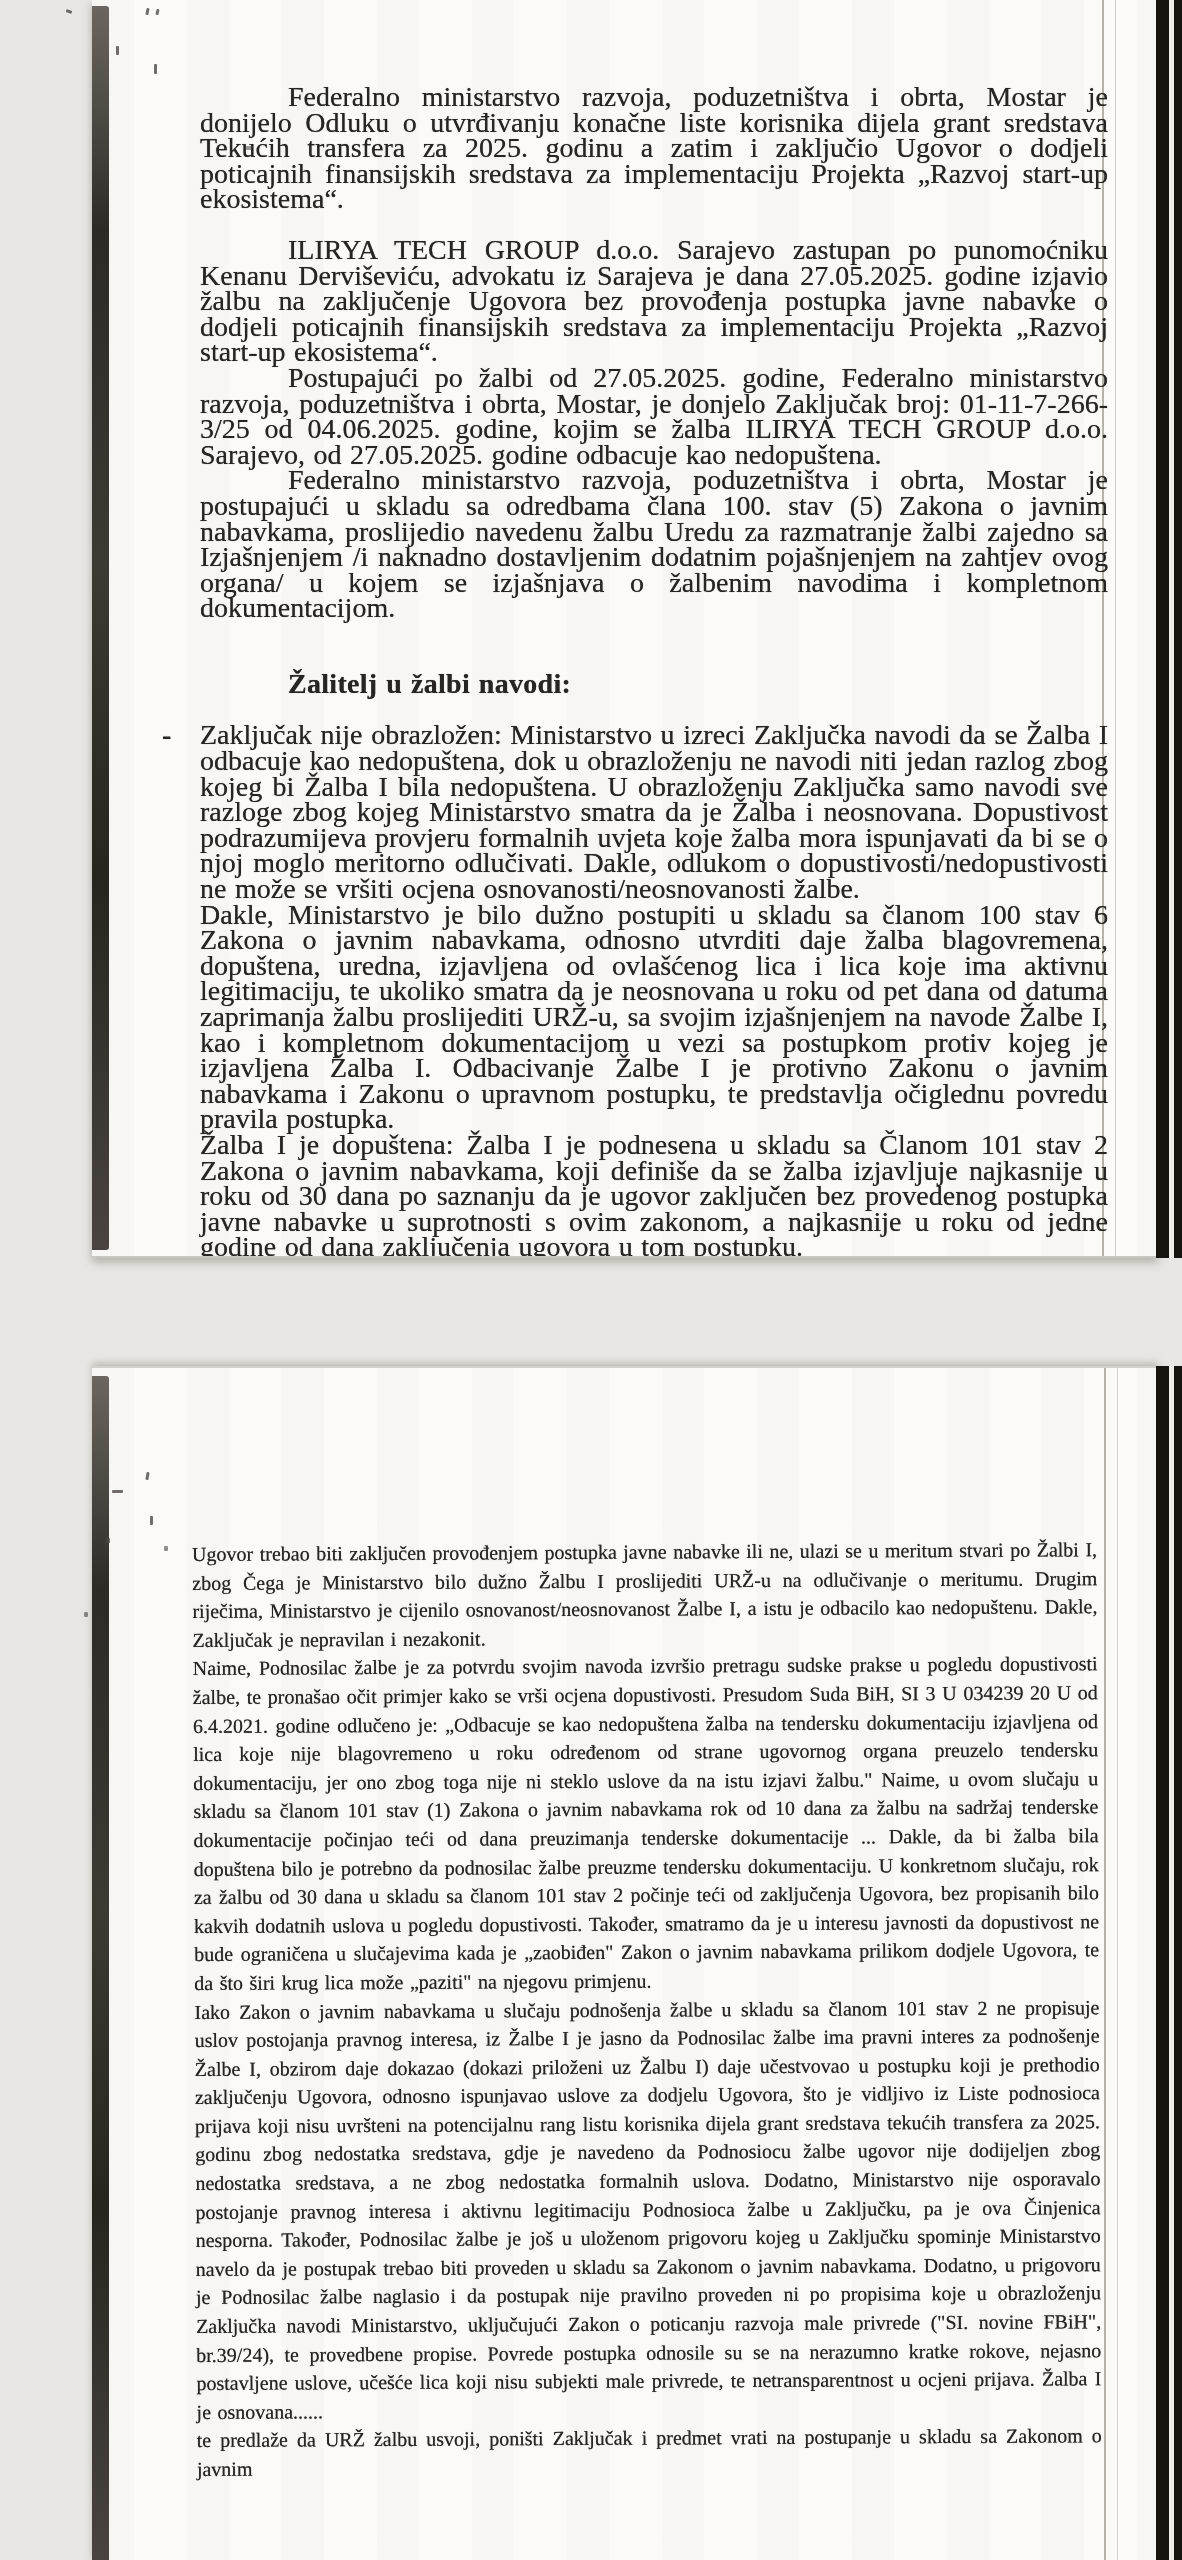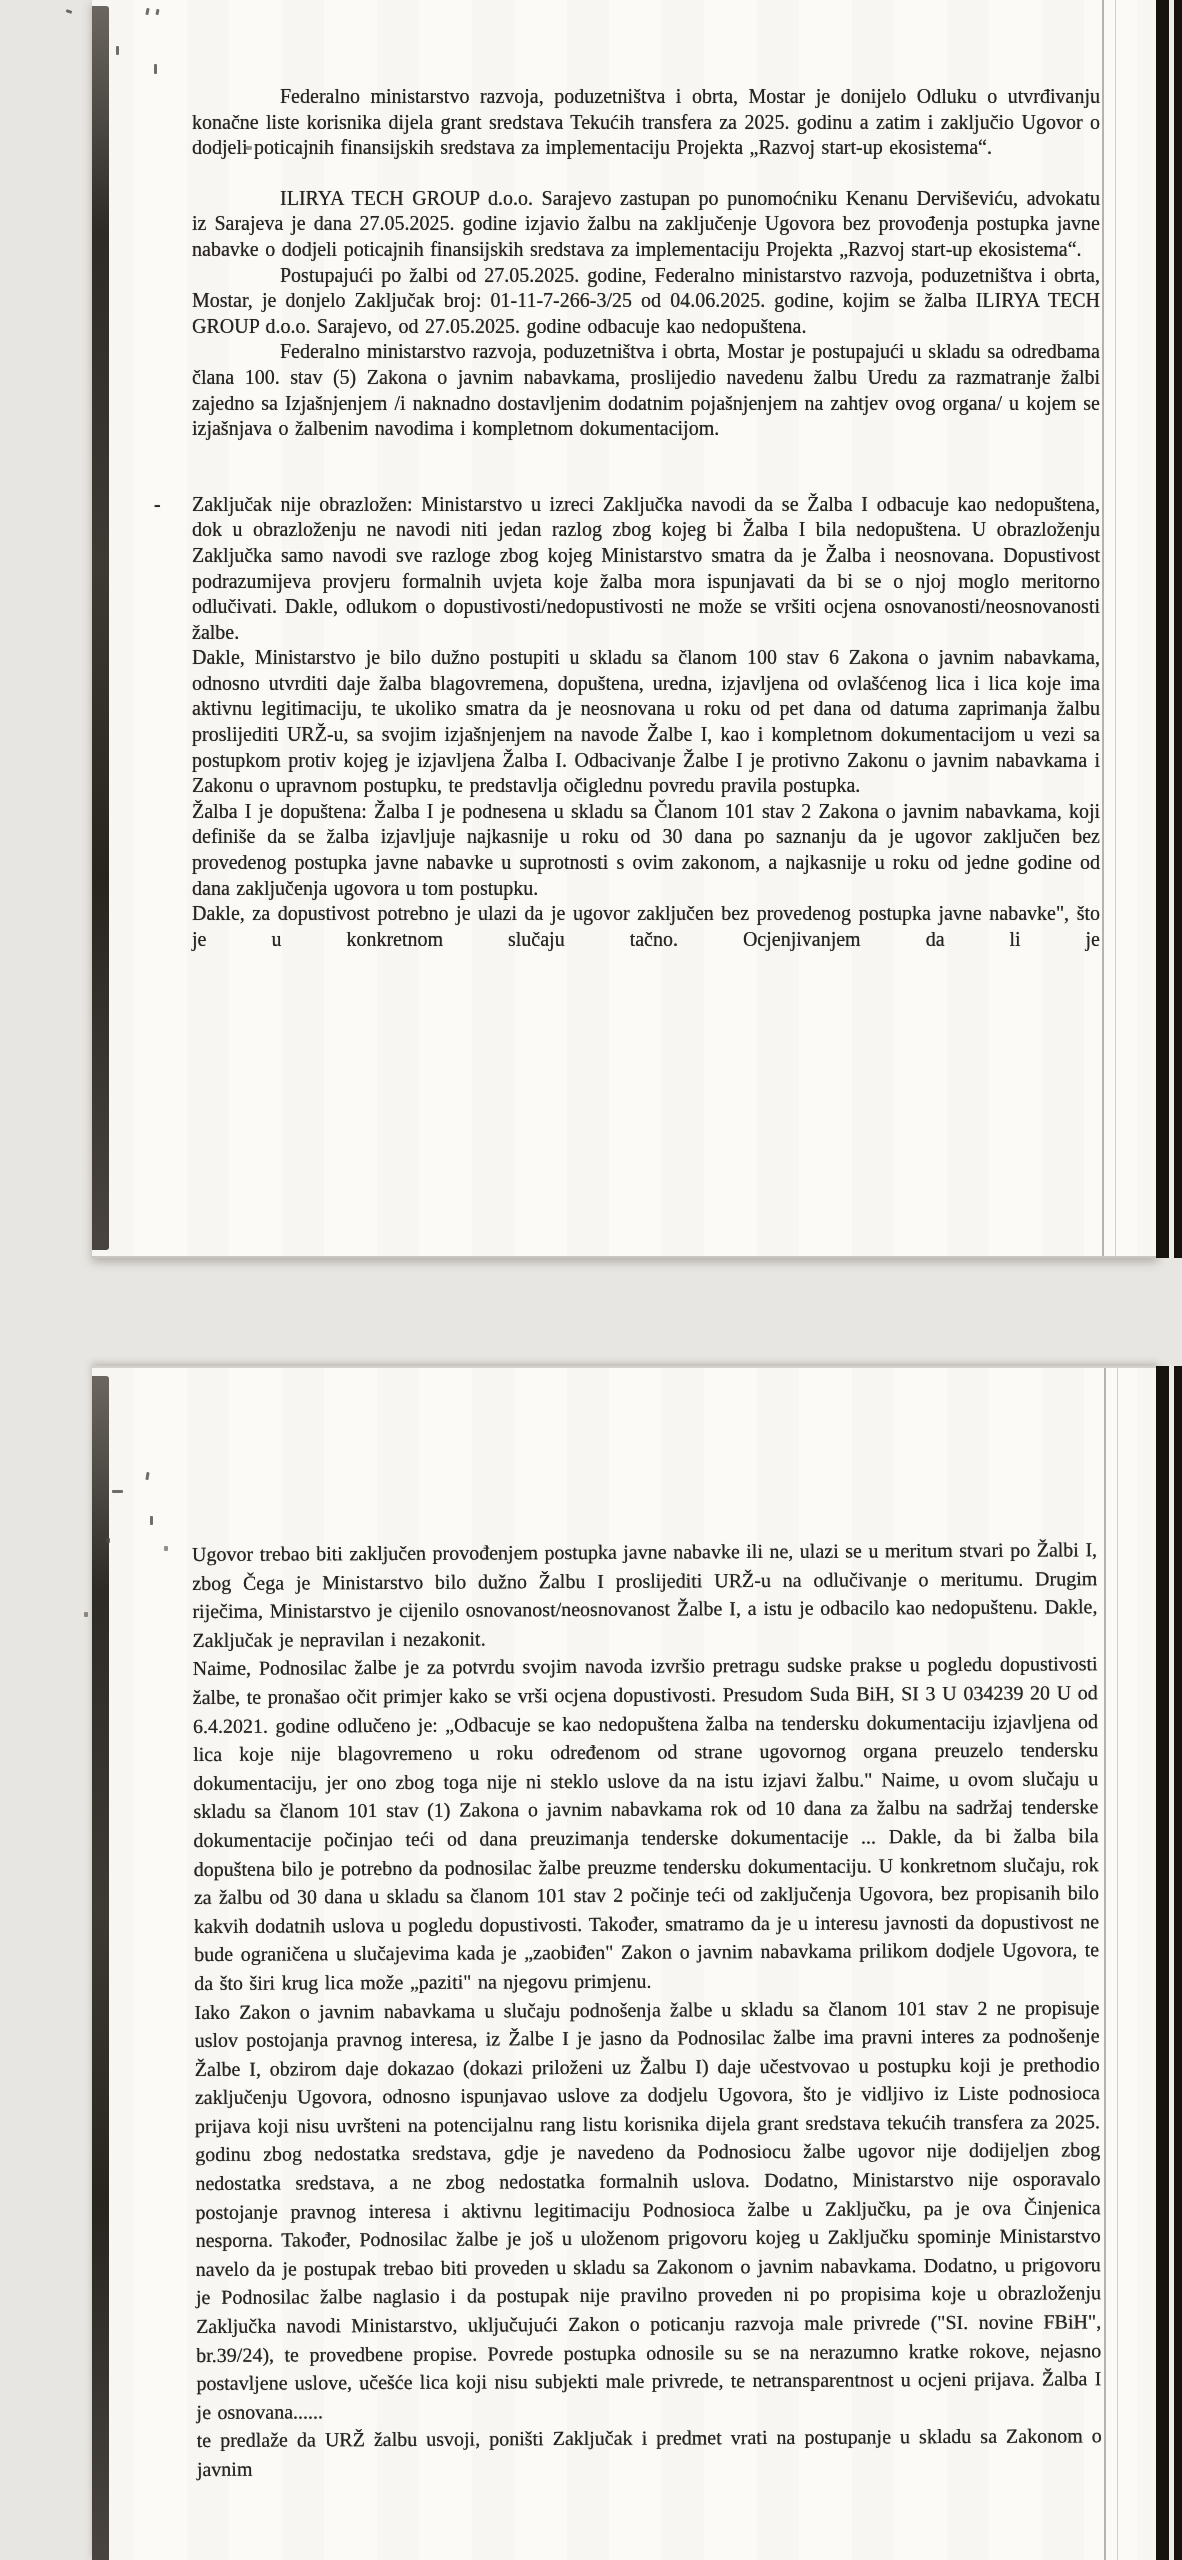--- a/index.html
+++ b/index.html
@@ -53,22 +53,22 @@
   .textblock {
     position: absolute;
     color: #272421;
     text-align: justify;
     text-shadow: 0 0 0.7px rgba(45,40,35,0.75);
     word-spacing: 1.5px;
   }
   .textblock p { margin: 0; }
 
   #page1 .textblock {
-    left: 100px; top: 84px; width: 908px;
-    font-size: 20px; line-height: 25.6px;
+    left: 108px; top: 84px; width: 908px;
+    font-size: 28px; line-height: 25.6px;
   }
   .ind { text-indent: 88px; }
   .gap-after { margin-bottom: 25px !important; }
   .biggap-after { margin-bottom: 50px !important; }
   .heading { font-weight: bold; text-indent: 88px; margin-bottom: 26px !important; letter-spacing: .3px; }
 
   .bullet { position: relative; }
   .bullet .dash {
     position: absolute; left: -38px; top: 0;
     font-weight: bold;
@@ -94,20 +94,21 @@
     <div class="spine"></div>
     <div class="crease" style="left:1010px"></div>
     <div class="crease c2" style="left:1023px"></div>
 
     <div class="textblock">
       <p class="ind gap-after">Federalno ministarstvo razvoja, poduzetništva i obrta, Mostar je donijelo Odluku o utvrđivanju konačne liste korisnika dijela grant sredstava Tekućih transfera za 2025. godinu a zatim i zaključio Ugovor o dodjeli poticajnih finansijskih sredstava za implementaciju Projekta „Razvoj start-up ekosistema“.</p>
       <p class="ind">ILIRYA TECH GROUP d.o.o. Sarajevo zastupan po punomoćniku Kenanu Derviševiću, advokatu iz Sarajeva je dana 27.05.2025. godine izjavio žalbu na zaključenje Ugovora bez provođenja postupka javne nabavke o dodjeli poticajnih finansijskih sredstava za implementaciju Projekta „Razvoj start-up ekosistema“.</p>
       <p class="ind">Postupajući po žalbi od 27.05.2025. godine, Federalno ministarstvo razvoja, poduzetništva i obrta, Mostar, je donjelo Zaključak broj: 01-11-7-266-3/25 od 04.06.2025. godine, kojim se žalba ILIRYA TECH GROUP d.o.o. Sarajevo, od 27.05.2025. godine odbacuje kao nedopuštena.</p>
       <p class="ind biggap-after">Federalno ministarstvo razvoja, poduzetništva i obrta, Mostar je postupajući u skladu sa odredbama člana 100. stav (5) Zakona o javnim nabavkama, proslijedio navedenu žalbu Uredu za razmatranje žalbi zajedno sa Izjašnjenjem /i naknadno dostavljenim dodatnim pojašnjenjem na zahtjev ovog organa/ u kojem se izjašnjava o žalbenim navodima i kompletnom dokumentacijom.</p>
 
+      <p class="heading">Žalitelj u žalbi navodi:</p>
 
       <div class="bullet">
         <span class="dash">-</span>
         <div>
           <p>Zaključak nije obrazložen: Ministarstvo u izreci Zaključka navodi da se Žalba I odbacuje kao nedopuštena, dok u obrazloženju ne navodi niti jedan razlog zbog kojeg bi Žalba I bila nedopuštena. U obrazloženju Zaključka samo navodi sve razloge zbog kojeg Ministarstvo smatra da je Žalba i neosnovana. Dopustivost podrazumijeva provjeru formalnih uvjeta koje žalba mora ispunjavati da bi se o njoj moglo meritorno odlučivati. Dakle, odlukom o dopustivosti/nedopustivosti ne može se vršiti ocjena osnovanosti/neosnovanosti žalbe.</p>
           <p>Dakle, Ministarstvo je bilo dužno postupiti u skladu sa članom 100 stav 6 Zakona o javnim nabavkama, odnosno utvrditi daje žalba blagovremena, dopuštena, uredna, izjavljena od ovlašćenog lica i lica koje ima aktivnu legitimaciju, te ukoliko smatra da je neosnovana u roku od pet dana od datuma zaprimanja žalbu proslijediti URŽ-u, sa svojim izjašnjenjem na navode Žalbe I, kao i kompletnom dokumentacijom u vezi sa postupkom protiv kojeg je izjavljena Žalba I. Odbacivanje Žalbe I je protivno Zakonu o javnim nabavkama i Zakonu o upravnom postupku, te predstavlja očiglednu povredu pravila postupka.</p>
           <p>Žalba I je dopuštena: Žalba I je podnesena u skladu sa Članom 101 stav 2 Zakona o javnim nabavkama, koji definiše da se žalba izjavljuje najkasnije u roku od 30 dana po saznanju da je ugovor zaključen bez provedenog postupka javne nabavke u suprotnosti s ovim zakonom, a najkasnije u roku od jedne godine od dana zaključenja ugovora u tom postupku.</p>
           <p class="justify-last">Dakle, za dopustivost potrebno je ulazi da je ugovor zaključen bez provedenog postupka javne nabavke", što je u konkretnom slučaju tačno. Ocjenjivanjem da li je</p>
         </div>
       </div>

